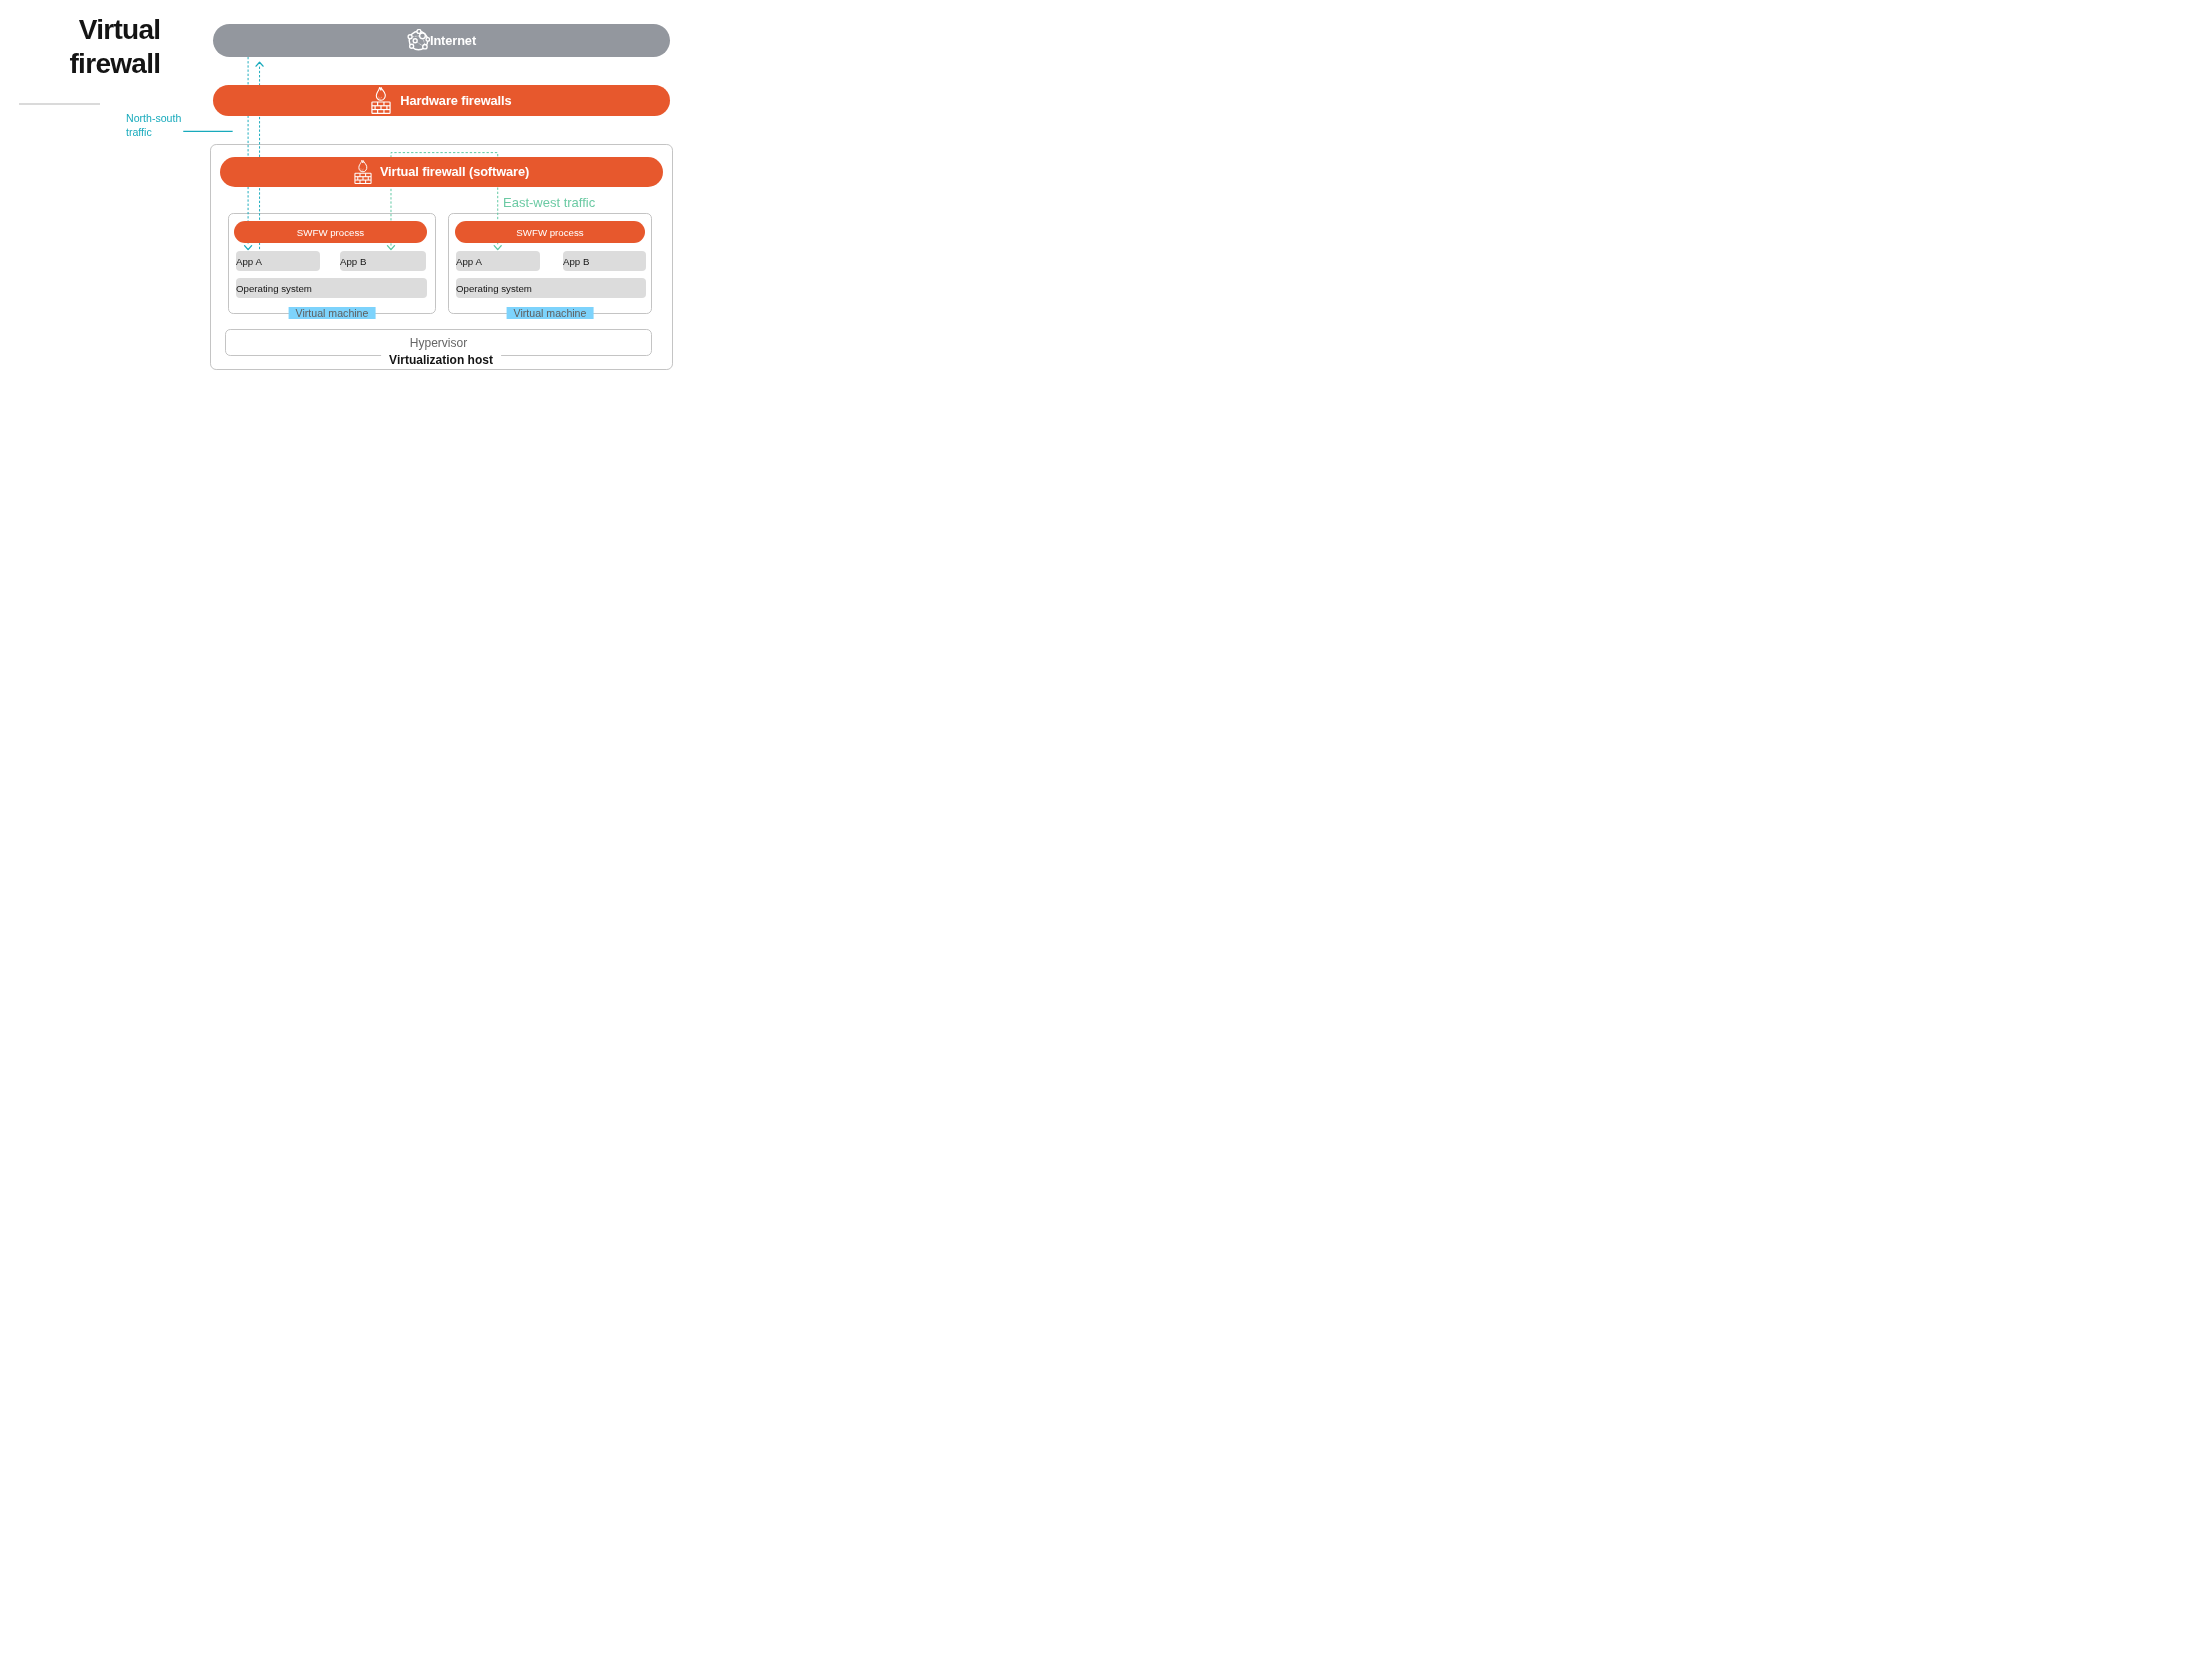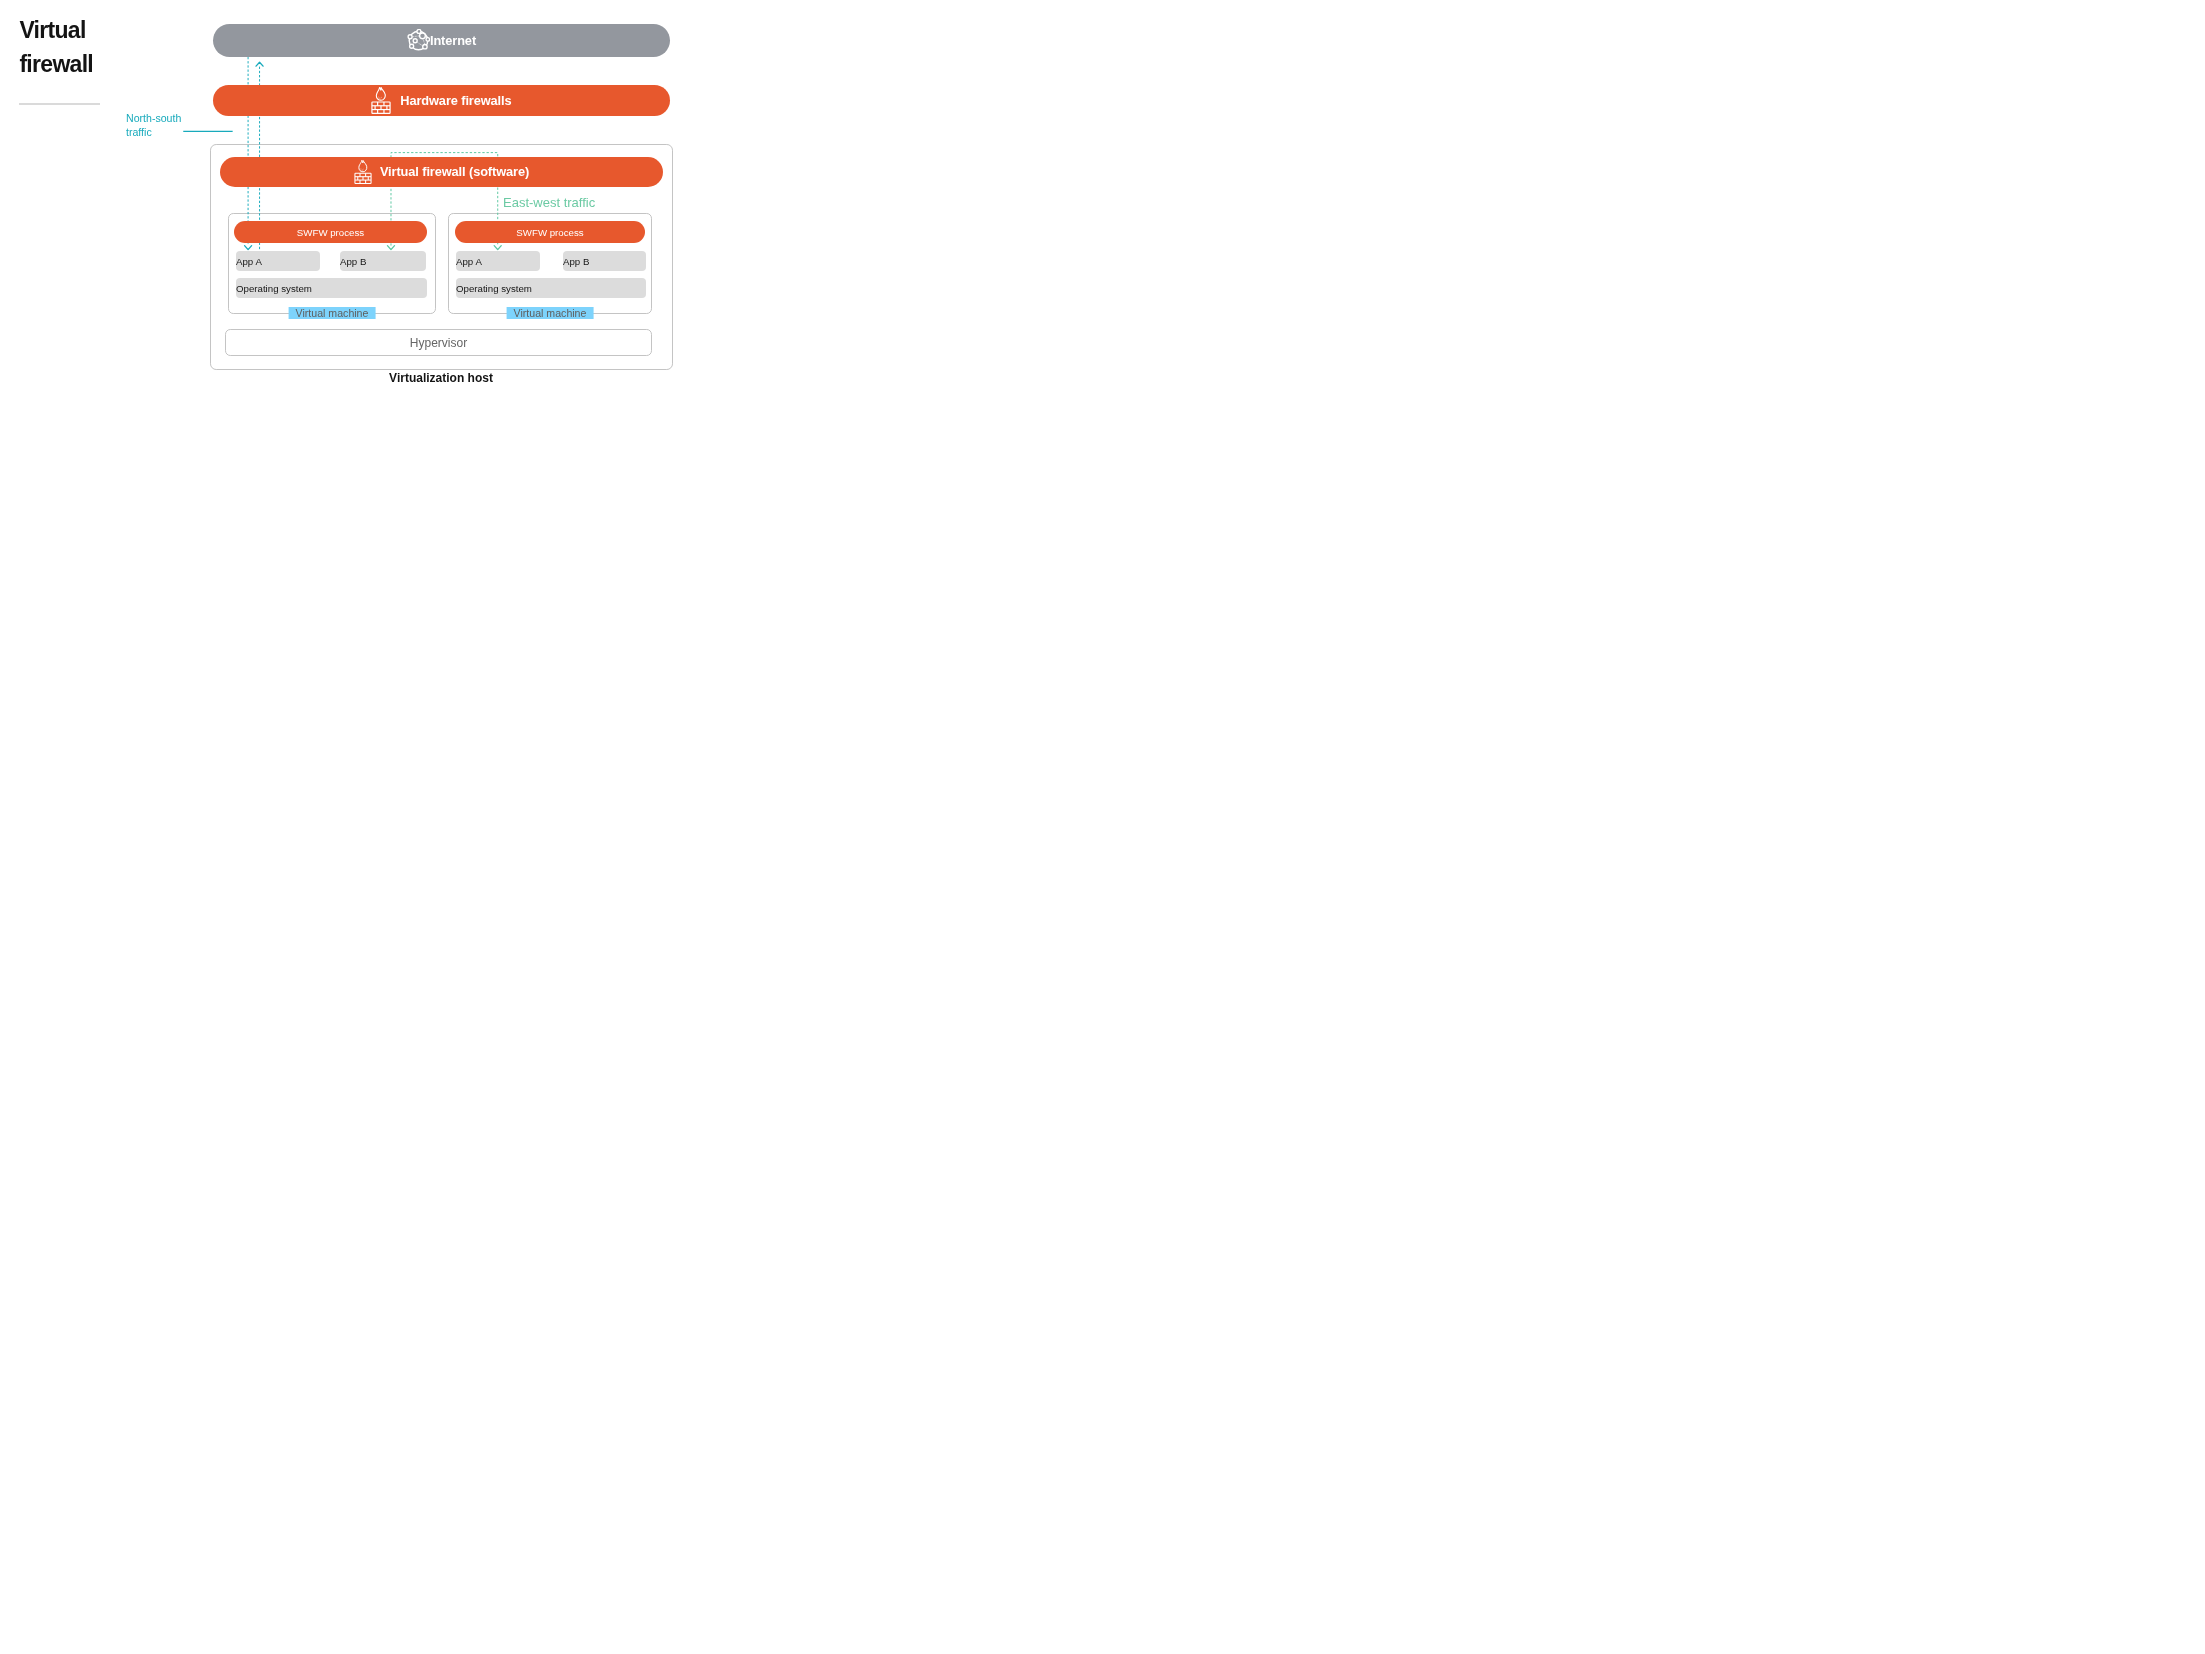--- a/index.html
+++ b/index.html
@@ -4,22 +4,22 @@
 <style>
   html,body{margin:0;padding:0;background:#fff;}
   .canvas{
     position:relative;width:692px;height:389px;background:#fff;overflow:hidden;
     font-family:"Liberation Sans","DejaVu Sans",sans-serif;
   }
   .abs{position:absolute;}
   
   .page-title{
     left:19.4px;top:13.2px;width:141px;
-    font-size:23px;font-weight:bold;line-height:34px;letter-spacing:-0.7px;
-    color:var(--ink);z-index:10;
+    font-size:28px;font-weight:bold;line-height:34px;letter-spacing:-0.7px;
+    color:var(--ink);z-index:10;text-align:right;
   }
   .title-divider{left:19.4px;top:103px;width:81px;height:1.8px;background:#DADADA;z-index:10;}
   .ns-label{
     left:126px;top:112px;width:79px;text-align:left;
     font-size:10.6px;line-height:13.7px;color:var(--teal);z-index:10;
   }
   .ew-label{
     left:503px;top:195px;font-size:13px;color:var(--greenLabel);z-index:10;white-space:nowrap;
   }
   
@@ -61,21 +61,21 @@
   .appB-2{left:563px;top:251px;width:83px;height:20px;}
   .os-2  {left:456px;top:278px;width:190px;height:20px;}
   
   .vm-caption{
     transform:translate(-50%,-50%);background:#7dd3fc;padding:0 7px;
     font-size:10.6px;color:#5E5E5E;z-index:10;white-space:nowrap;
   }
   .vm-caption-1{left:332px;top:313px;}
   .vm-caption-2{left:550px;top:313px;}
   .host-caption{
-    left:441px;top:378px;transform:translate(-50%,-50%);
+    left:441px;top:360px;transform:translate(-50%,-50%);
     background:#fff;padding:0 8px;font-size:12px;font-weight:bold;color:var(--ink);
     z-index:10;white-space:nowrap;
   }
   
   .overlay{left:0;top:0;z-index:5;pointer-events:none;}
   .dash{fill:none;stroke-width:2.2;stroke-dasharray:3.5 6;stroke-linecap:round;}
   .dash.teal{stroke:var(--teal);}
   .dash.green{stroke:var(--green);}
   .chev{fill:none;stroke-width:3;stroke-linecap:round;stroke-linejoin:round;}
   .chev.teal{stroke:var(--teal);}

